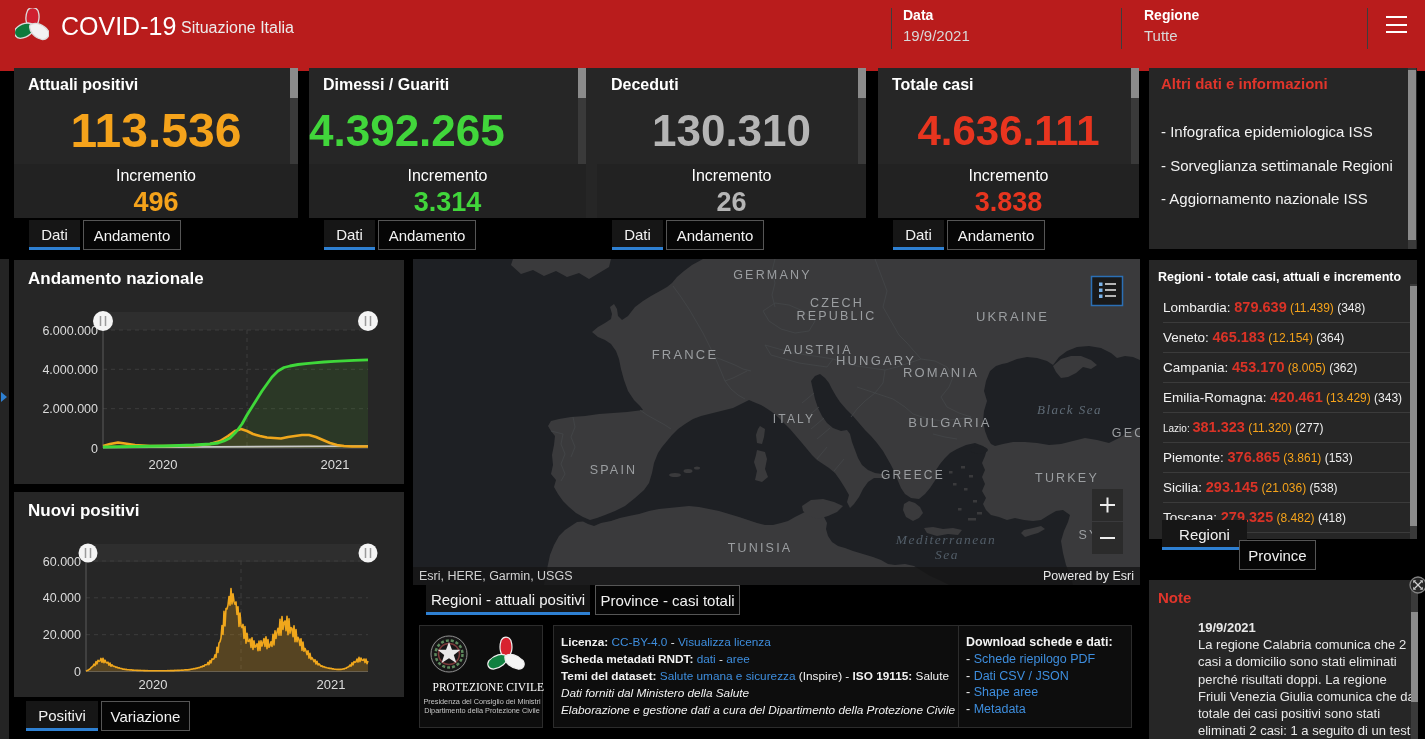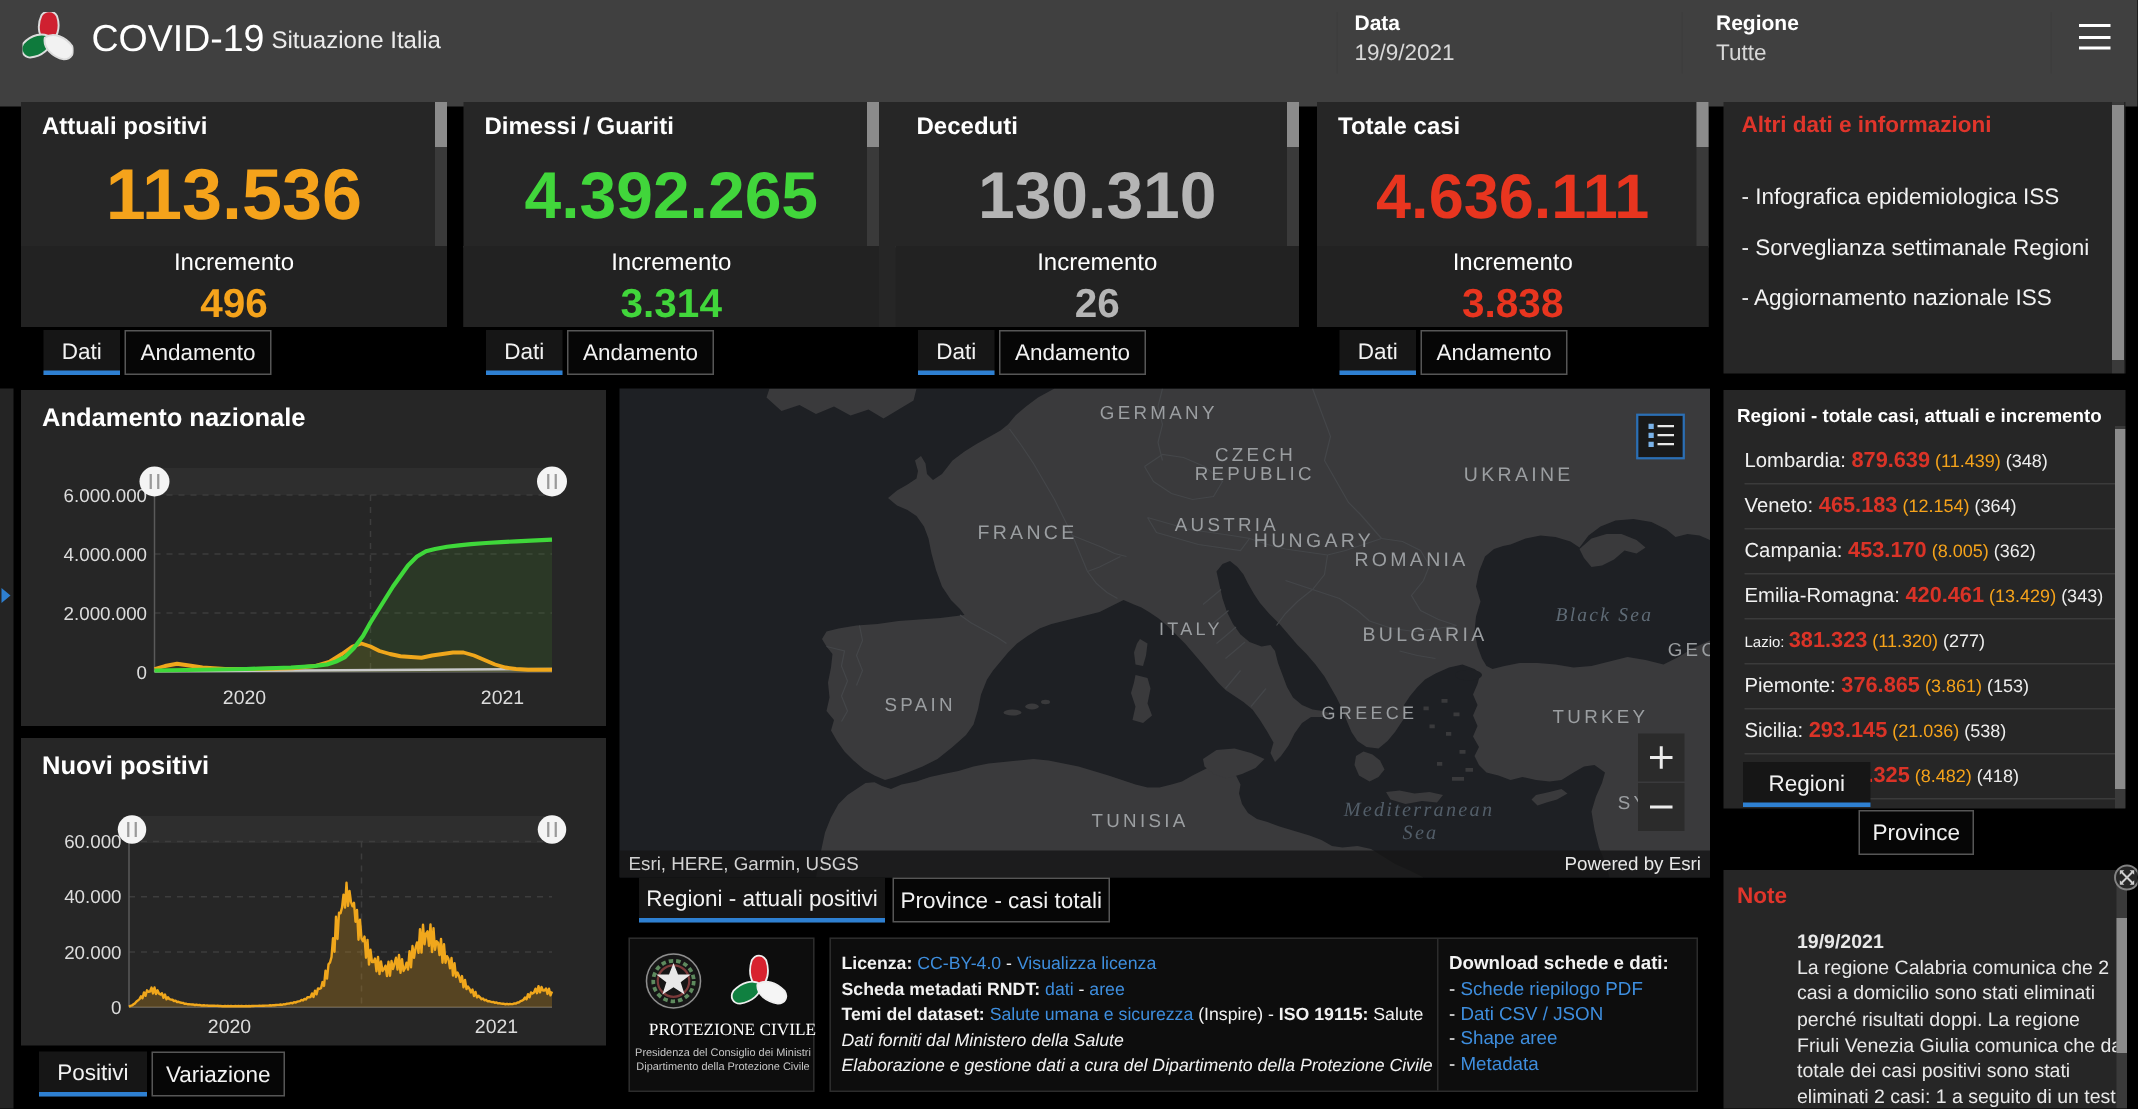--- a/index.html
+++ b/index.html
@@ -9,21 +9,21 @@
   .ptitle{color:#fff;font-weight:bold;font-size:16px;}
   .tab{position:absolute;height:30px;line-height:30px;color:#f2f2f2;font-size:15px;text-align:center;}
   .tab.on{background:#161616;border-bottom:3px solid #2e80d2;box-sizing:border-box;}
   .tab.off{background:#060606;border:1px solid #565656;box-sizing:border-box;}
   .sb{position:absolute;background:#8b8b8b;}
   .sbt{position:absolute;background:#3a3a3a;}
 </style>
 </head>
 <body>
 
-<div class="abs" style="left:0;top:0;width:1425px;height:71px;background:#404040;">
+<div class="abs" style="left:0;top:0;width:1425px;height:71px;background:#b91c1c;">
   <svg class="abs" style="left:15px;top:8px;" width="34" height="34" viewBox="0 0 34 34">
     <g transform="translate(17,18.5)">
       <g stroke="#dcdcdc" stroke-width="1.3">
         <path d="M0,2.5 C-6.5,0 -8,-9 -5.2,-16 C-2.6,-20 2.6,-20 5.2,-16 C8,-9 6.5,0 0,2.5 Z" fill="#cf2030" transform="rotate(3)"></path>
         <path d="M0,2.5 C-6.5,0 -8,-9 -5.2,-16 C-2.6,-20 2.6,-20 5.2,-16 C8,-9 6.5,0 0,2.5 Z" fill="#0e7a3c" transform="rotate(-117)"></path>
         <path d="M0,2.5 C-6.5,0 -8,-9 -5.2,-16 C-2.6,-20 2.6,-20 5.2,-16 C8,-9 6.5,0 0,2.5 Z" fill="#f2f2f2" transform="rotate(123)"></path>
       </g>
     </g>
   </svg>
   <div class="abs" style="left:61px;top:12px;color:#fff;font-size:25px;">COVID-19</div>
@@ -51,21 +51,21 @@
   <div class="abs" style="left:0;top:99px;width:284px;text-align:center;color:#fff;font-size:16px;">Incremento</div>
   <div class="abs" style="left:0;top:119px;width:284px;text-align:center;color:#f5a31b;font-size:27px;font-weight:bold;">496</div>
   <div class="sbt" style="left:276px;top:0;width:8px;height:96px;"></div>
   <div class="sb" style="left:276px;top:0;width:8px;height:30px;"></div>
 </div>
 <div class="tab on" style="left:29px;top:220px;width:51px;">Dati</div>
 <div class="tab off" style="left:83px;top:220px;width:98px;">Andamento</div>
 
 <div class="panel" style="left:309px;top:68px;width:306px;height:150px;">
   <div class="abs ptitle" style="left:14px;top:8px;">Dimessi / Guariti</div>
-  <div class="abs" style="left:0;top:30px;width:277px;height:66px;line-height:66px;text-align:center;color:#41d63b;font-size:44px;font-weight:bold;">4.392.265</div>
+  <div class="abs" style="left:0;top:30px;width:277px;height:66px;line-height:66px;text-align:left;color:#41d63b;font-size:44px;font-weight:bold;">4.392.265</div>
   <div class="abs" style="left:0;top:96px;width:277px;height:1px;background:#444;"></div>
   <div class="abs" style="left:0;top:96px;width:277px;height:54px;background:#222;"></div>
   <div class="abs" style="left:0;top:99px;width:277px;text-align:center;color:#fff;font-size:16px;">Incremento</div>
   <div class="abs" style="left:0;top:119px;width:277px;text-align:center;color:#41d63b;font-size:27px;font-weight:bold;">3.314</div>
   <div class="sbt" style="left:269px;top:0;width:8px;height:96px;"></div>
   <div class="sb" style="left:269px;top:0;width:8px;height:30px;"></div>
 </div>
 <div class="tab on" style="left:324px;top:220px;width:51px;">Dati</div>
 <div class="tab off" style="left:378px;top:220px;width:98px;">Andamento</div>
 
@@ -319,21 +319,21 @@
 <div class="abs" style="left:14px;top:182px;width:248px;height:30px;line-height:30px;border-bottom:1px solid #3b3b3b;white-space:nowrap;">
       <span style="color:#f1f1f1;font-size:13.5px;">Piemonte: </span><span style="color:#da3327;font-size:14.5px;font-weight:bold;">376.865</span><span style="color:#f5a31b;font-size:12px;"> (3.861)</span><span style="color:#ededed;font-size:12px;"> (153)</span></div>
 <div class="abs" style="left:14px;top:212px;width:248px;height:30px;line-height:30px;border-bottom:1px solid #3b3b3b;white-space:nowrap;">
       <span style="color:#f1f1f1;font-size:13.5px;">Sicilia: </span><span style="color:#da3327;font-size:14.5px;font-weight:bold;">293.145</span><span style="color:#f5a31b;font-size:12px;"> (21.036)</span><span style="color:#ededed;font-size:12px;"> (538)</span></div>
 <div class="abs" style="left:14px;top:242px;width:248px;height:30px;line-height:30px;border-bottom:1px solid #3b3b3b;white-space:nowrap;">
       <span style="color:#f1f1f1;font-size:13.5px;">Toscana: </span><span style="color:#da3327;font-size:14.5px;font-weight:bold;">279.325</span><span style="color:#f5a31b;font-size:12px;"> (8.482)</span><span style="color:#ededed;font-size:12px;"> (418)</span></div>
 
   <div class="sbt" style="left:261px;top:24px;width:7px;height:255px;"></div>
   <div class="sb" style="left:261px;top:26px;width:7px;height:240px;"></div>
 </div>
-<div class="tab on" style="left:1162px;top:508px;width:85px;">Regioni</div>
+<div class="tab on" style="left:1162px;top:520px;width:85px;">Regioni</div>
 <div class="tab off" style="left:1239px;top:540px;width:77px;">Province</div>
 
 <div class="panel" style="left:1149px;top:580px;width:269px;height:159px;overflow:hidden;">
   <div class="abs" style="left:9px;top:9px;color:#e0352b;font-size:15px;font-weight:bold;">Note</div>
   <div class="abs" style="left:49px;top:39px;width:220px;color:#e8e8e8;font-size:13px;line-height:17.2px;">
     <b>19/9/2021</b><br>La regione Calabria comunica che 2 casi a domicilio sono stati eliminati perché risultati doppi. La regione Friuli Venezia Giulia comunica che dal totale dei casi positivi sono stati eliminati 2 casi: 1 a seguito di un test
   </div>
   <div class="sbt" style="left:262px;top:0;width:7px;height:159px;"></div>
   <div class="sb" style="left:262px;top:32px;width:7px;height:90px;"></div>
 </div>

